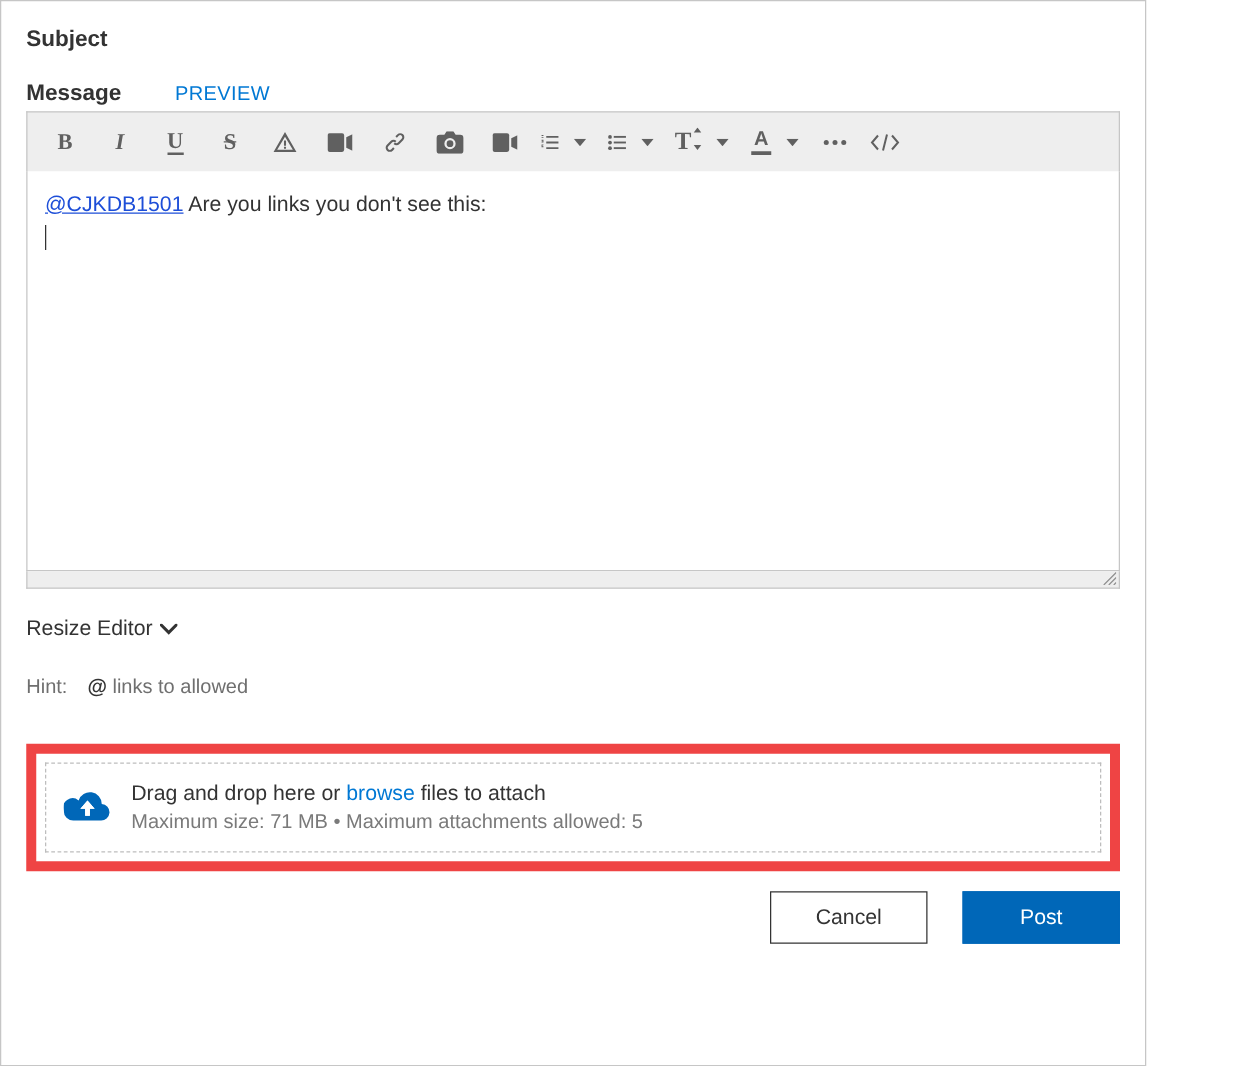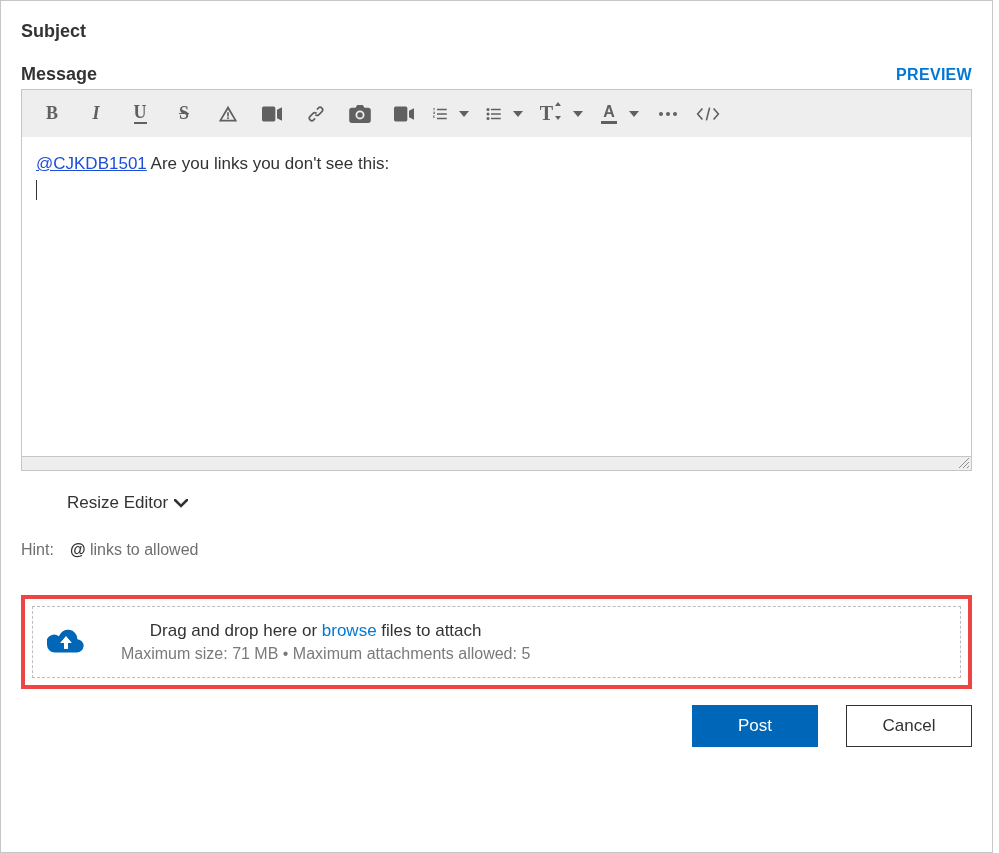--- a/index.html
+++ b/index.html
@@ -3,21 +3,21 @@
 <meta charset="utf-8">
 <style>
   * { box-sizing: border-box; }
   body {
     margin: 0;
     font-family: "Segoe UI", Arial, sans-serif;
     background: #fff;
     color: #333;
   }
   .frame {
-    width: 993px;
+    width: 917px;
     height: 853px;
     border: 1px solid #c6c6c6;
     padding: 20px 20px 16px 20px;
     position: relative;
   }
   .section-label {
     font-weight: 700;
     font-size: 18px;
     color: #333;
     margin-bottom: 10px;
@@ -27,31 +27,31 @@
     height: 40px;
     border: 1px solid #c6c6c6;
     padding: 0 12px;
     font-size: 16px;
     color: #333;
     font-family: inherit;
     outline: none;
   }
   .message-header {
     display: flex;
-    justify-content: space-between;
+    justify-content: flex-start;
     align-items: baseline;
     margin-top: 22px;
     margin-bottom: 0px;
+    gap: 43px;
   }
   .preview-link {
     color: #0078d4;
     font-size: 16px;
     letter-spacing: 0.3px;
     cursor: pointer;
-    font-weight: bold;
   }
   .toolbar {
     background: #eeeeee;
     border: 1px solid #c6c6c6;
     border-bottom: none;
     height: 48px;
     display: flex;
     align-items: center;
     padding: 0 8px;
     gap: 0;
@@ -113,47 +113,45 @@
     vertical-align: middle;
   }
   .resize-editor {
     margin-top: 22px;
     font-size: 17px;
     color: #333;
     display: inline-flex;
     align-items: center;
     gap: 6px;
     cursor: pointer;
-    margin-left: 46px;
   }
   .hint {
     margin-top: 28px;
     font-size: 16px;
     color: #6f6f6f;
     display: flex;
     align-items: center;
     gap: 16px;
   }
   .hint-at { font-weight: 700; color: #333; }
   .attach-highlight {
     margin-top: 36px;
-    border: 4px solid #ef4444;
+    border: 8px solid #ef4444;
     padding: 7px;
-    text-align: center;
   }
   .attach-dropzone {
     border: 1px dashed #bdbdbd;
     padding: 14px 14px;
     display: flex;
     align-items: center;
     gap: 16px;
   }
   .cloud-icon { color: #0067b8; flex-shrink: 0; }
   .attach-text-main { font-size: 17px; color: #333; }
-  .attach-text-sub { font-size: 16px; color: #7a7a7a; margin-top: 4px; margin-left: 20px; }
+  .attach-text-sub { font-size: 16px; color: #7a7a7a; margin-top: 4px; }
   .browse-link { color: #0078d4; cursor: pointer; }
   .footer-buttons {
     display: flex;
     justify-content: flex-end;
     gap: 28px;
     margin-top: 16px;
   }
   .btn {
     min-width: 126px;
     height: 42px;
@@ -331,17 +329,17 @@
       <div>
         <div class="attach-text-main">
           <span>Drag and drop here or </span><span class="browse-link">browse</span><span> files to attach</span>
         </div>
         <div class="attach-text-sub">Maximum size: 71 MB • Maximum attachments allowed: 5</div>
       </div>
     </div>
   </div>
 
   <div class="footer-buttons">
+    <button class="btn btn-cancel">Cancel</button>
     <button class="btn btn-post">Post</button>
-    <button class="btn btn-cancel">Cancel</button>
   </div>
 
 </div>
 
 </body></html>

